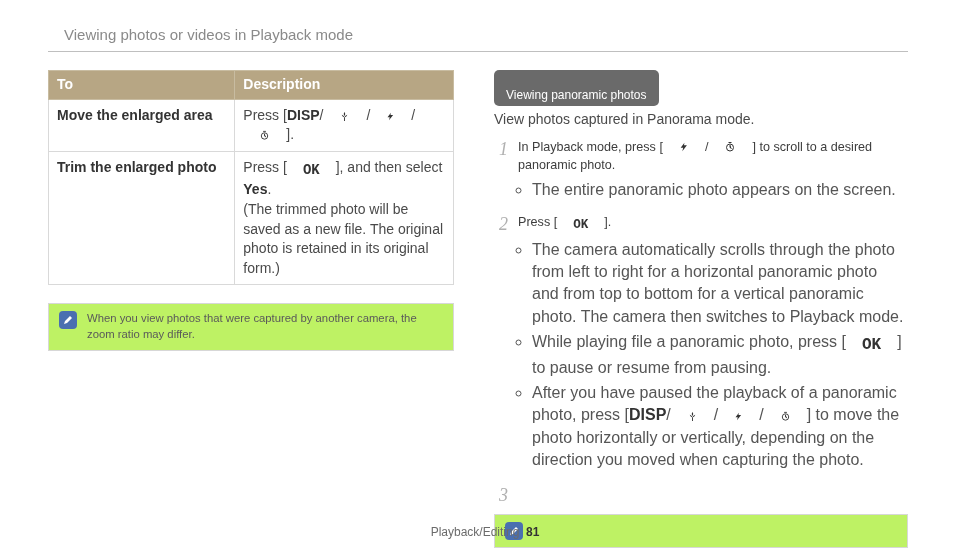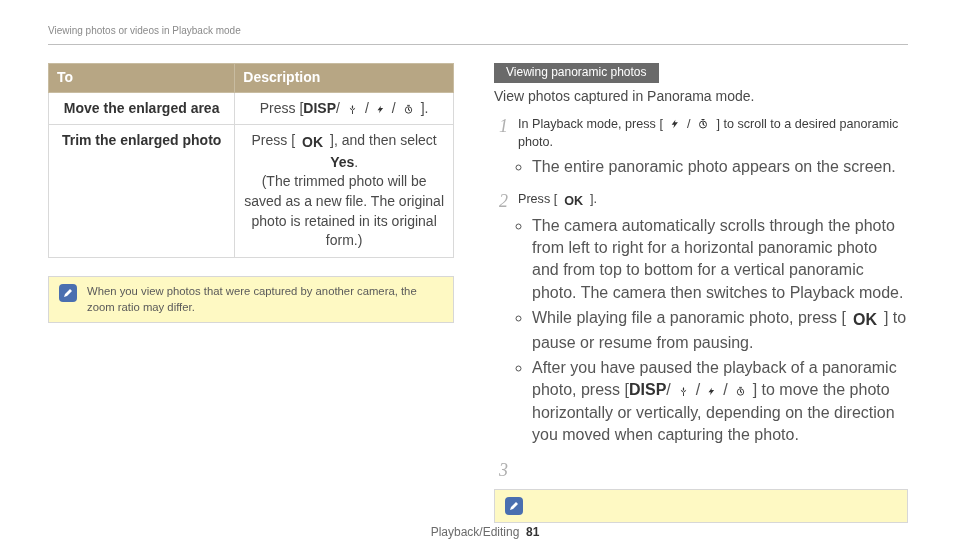--- a/index.html
+++ b/index.html
@@ -12,22 +12,23 @@
     color: #4a4a4a;
     font-size: 12.2px;
     line-height: 1.4;
     background: #fff;
   }
   .page {
     padding: 24px 46px 0 48px;
   }
   .page-title {
     color: #8a8a8a;
-    font-size: 10px;
+    font-size: 15px;
     margin-bottom: 6px;
+    margin-left: 16px;
   }
   .hr {
     border: none;
     border-top: 1px solid #bfbfbf;
     margin: 0 0 18px 0;
   }
   .cols {
     display: flex;
     gap: 40px;
   }
@@ -45,30 +46,29 @@
     color: #ffffff;
     font-weight: 600;
     text-align: left;
     padding: 4px 8px;
     border: 1px solid #c8bca1;
   }
   tbody td {
     border: 1px solid #d9d9d9;
     padding: 6px 8px;
     vertical-align: top;
-    text-align: center;
   }
   tbody td.label { font-weight: 700; color:#333; width: 46%; }
   .b { font-weight: 700; color:#333; }
 
   
   .note {
     margin-top: 18px;
     border: 1px solid #d7d7d7;
-    background: #fef9c3;
+    background: #bef264;
     display: flex;
     align-items: flex-start;
     padding: 7px 10px;
     gap: 10px;
     font-size: 11.3px;
     color: #5a5a5a;
   }
   .note-icon {
     width: 18px;
     height: 18px;
@@ -79,22 +79,22 @@
     align-items:center;
     justify-content:center;
   }
   .note-icon svg { width:12px; height:12px; }
 
   
   .pill {
     display: inline-block;
     background: #6a6a6a;
     color: #fff;
-    border-radius: 0;
-    padding: 1px 12px 2px;
+    border-radius: 5px;
+    padding: 17px 12px 2px;
     font-size: 12px;
     margin-bottom: 4px;
   }
   .subintro { margin: 0 0 10px 0; font-size: 14px; }
   ol.steps {
     list-style: none;
     padding: 0;
     margin: 6px 0 0 0;
   }
   ol.steps > li {
@@ -120,21 +120,22 @@
     padding-left: 14px;
     font-size: 16px;
     color: #555;
   }
   ol.steps ul li { margin-bottom: 3px; }
 
   .icon-inline {
     display: inline-flex;
     align-items: center;
     vertical-align: -2px;
-    padding: 0 7px;
+    padding: 0 16px;
+    font-family: Liberation Mono, monospace;
   }
   .icon-inline svg { display:block; }
 
   .footer {
     position: absolute;
     left: 8px;
     width: 954px;
     top: 524px;
     text-align: center;
     font-size: 12px;

